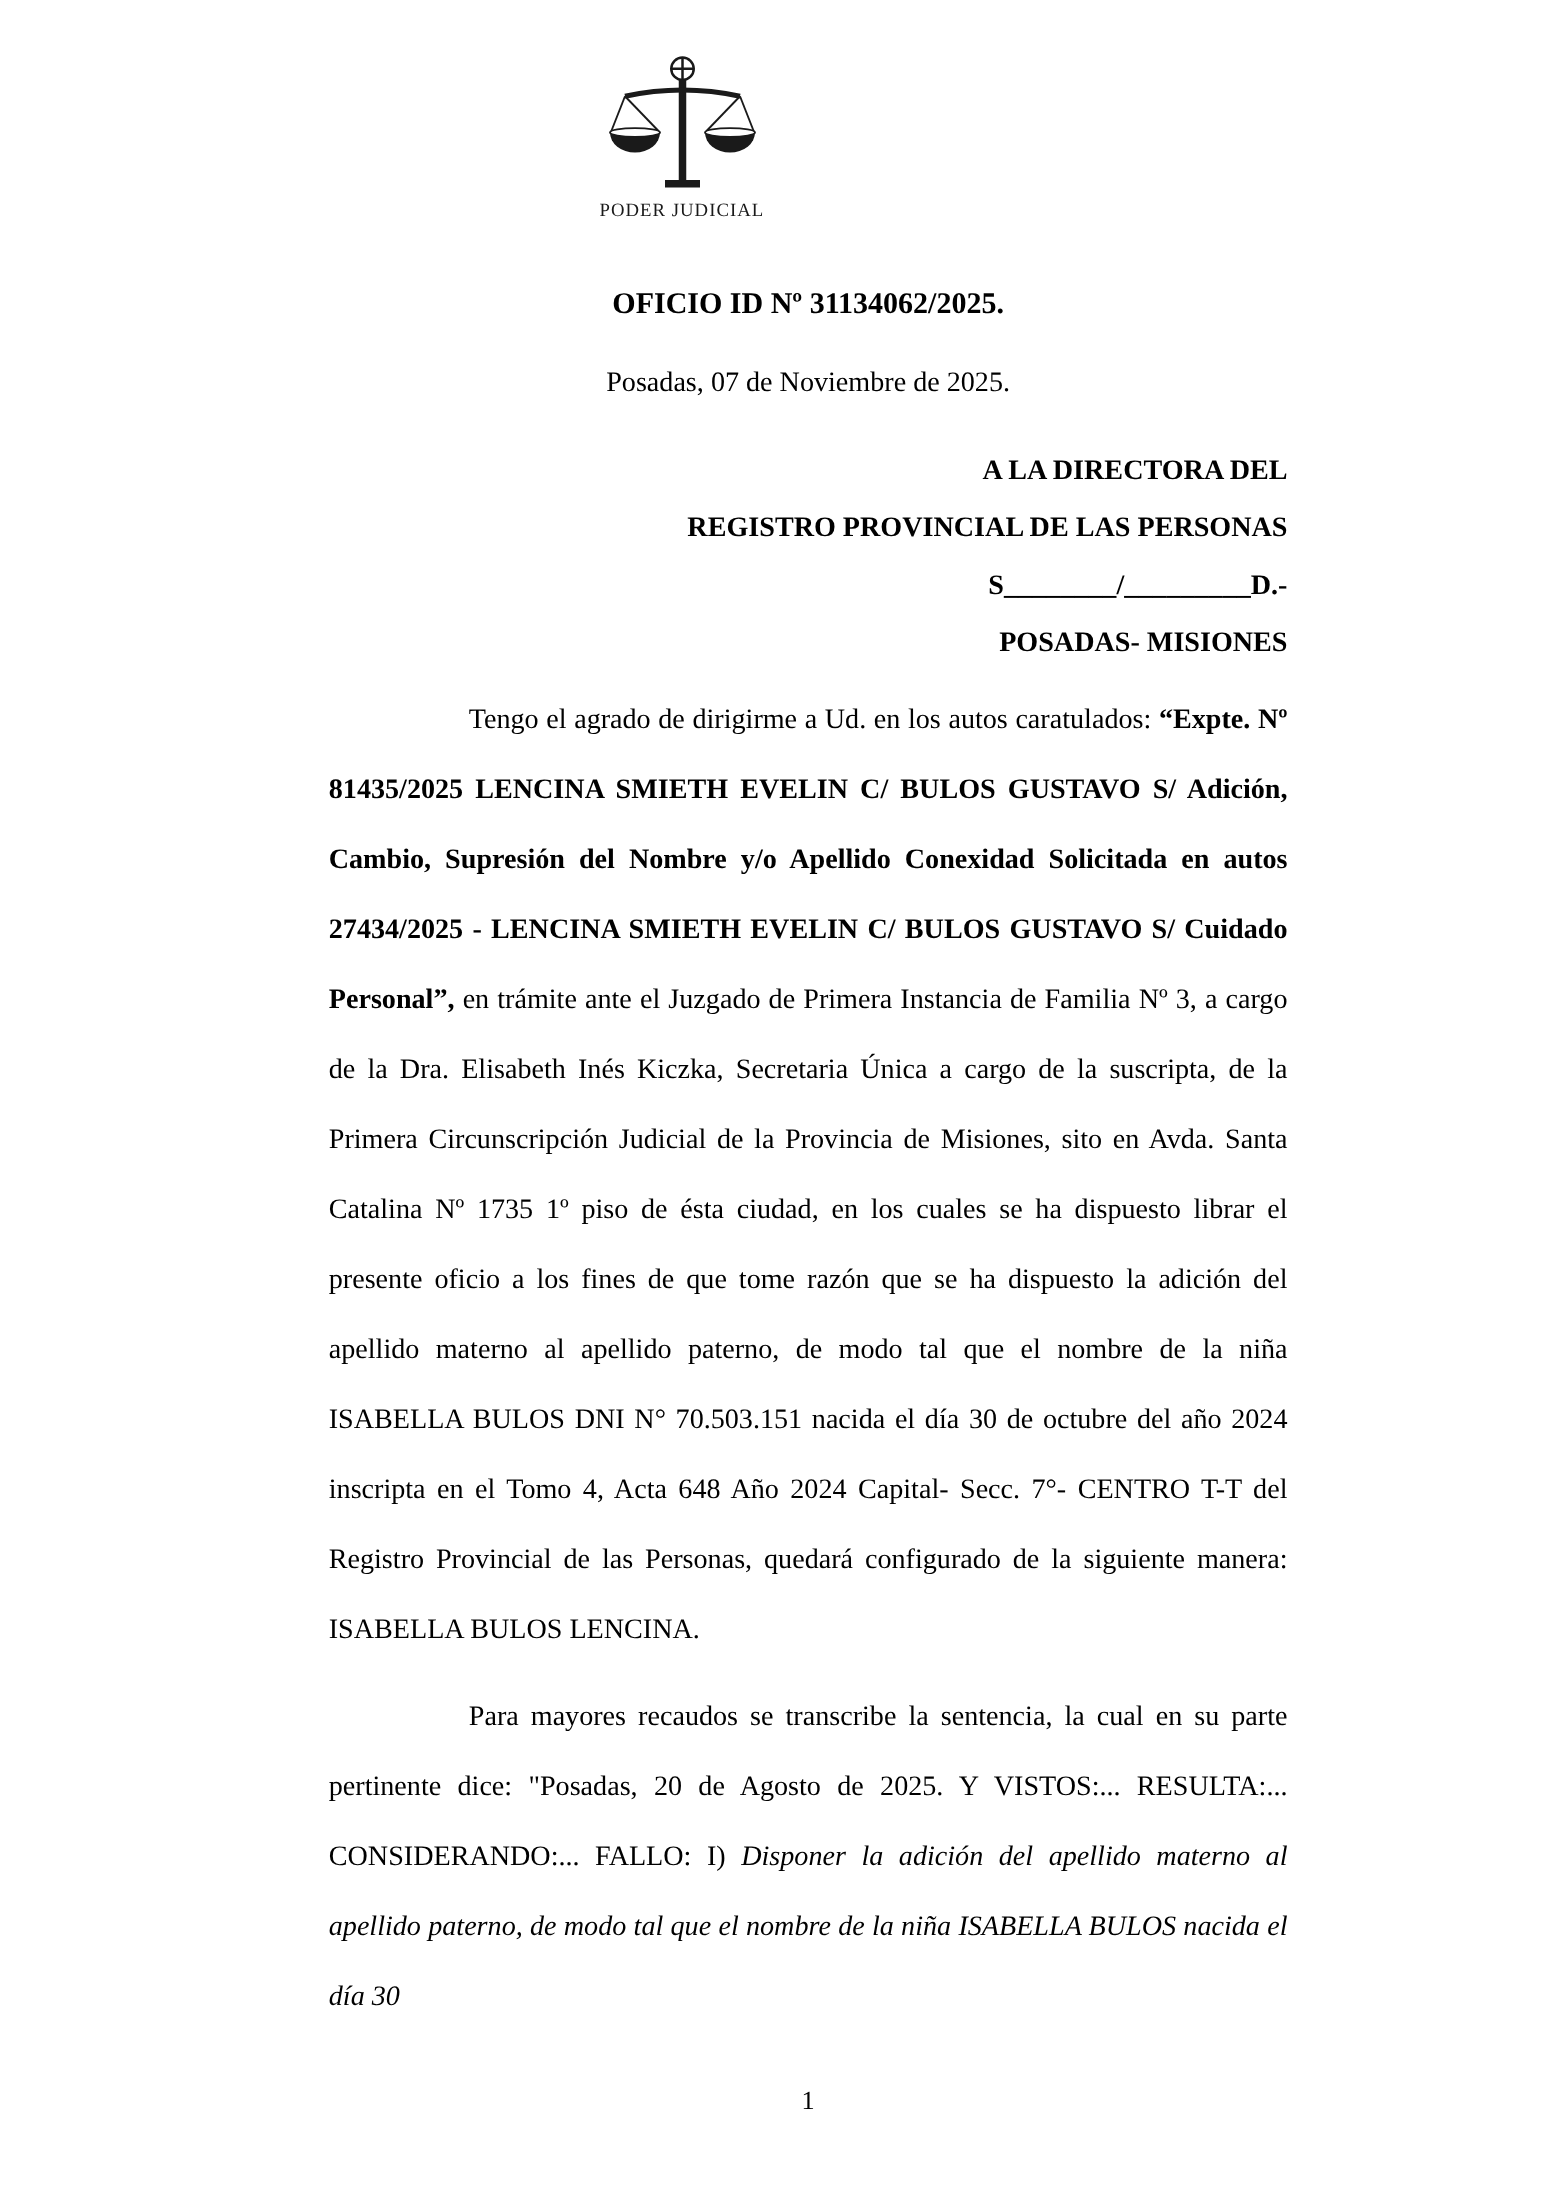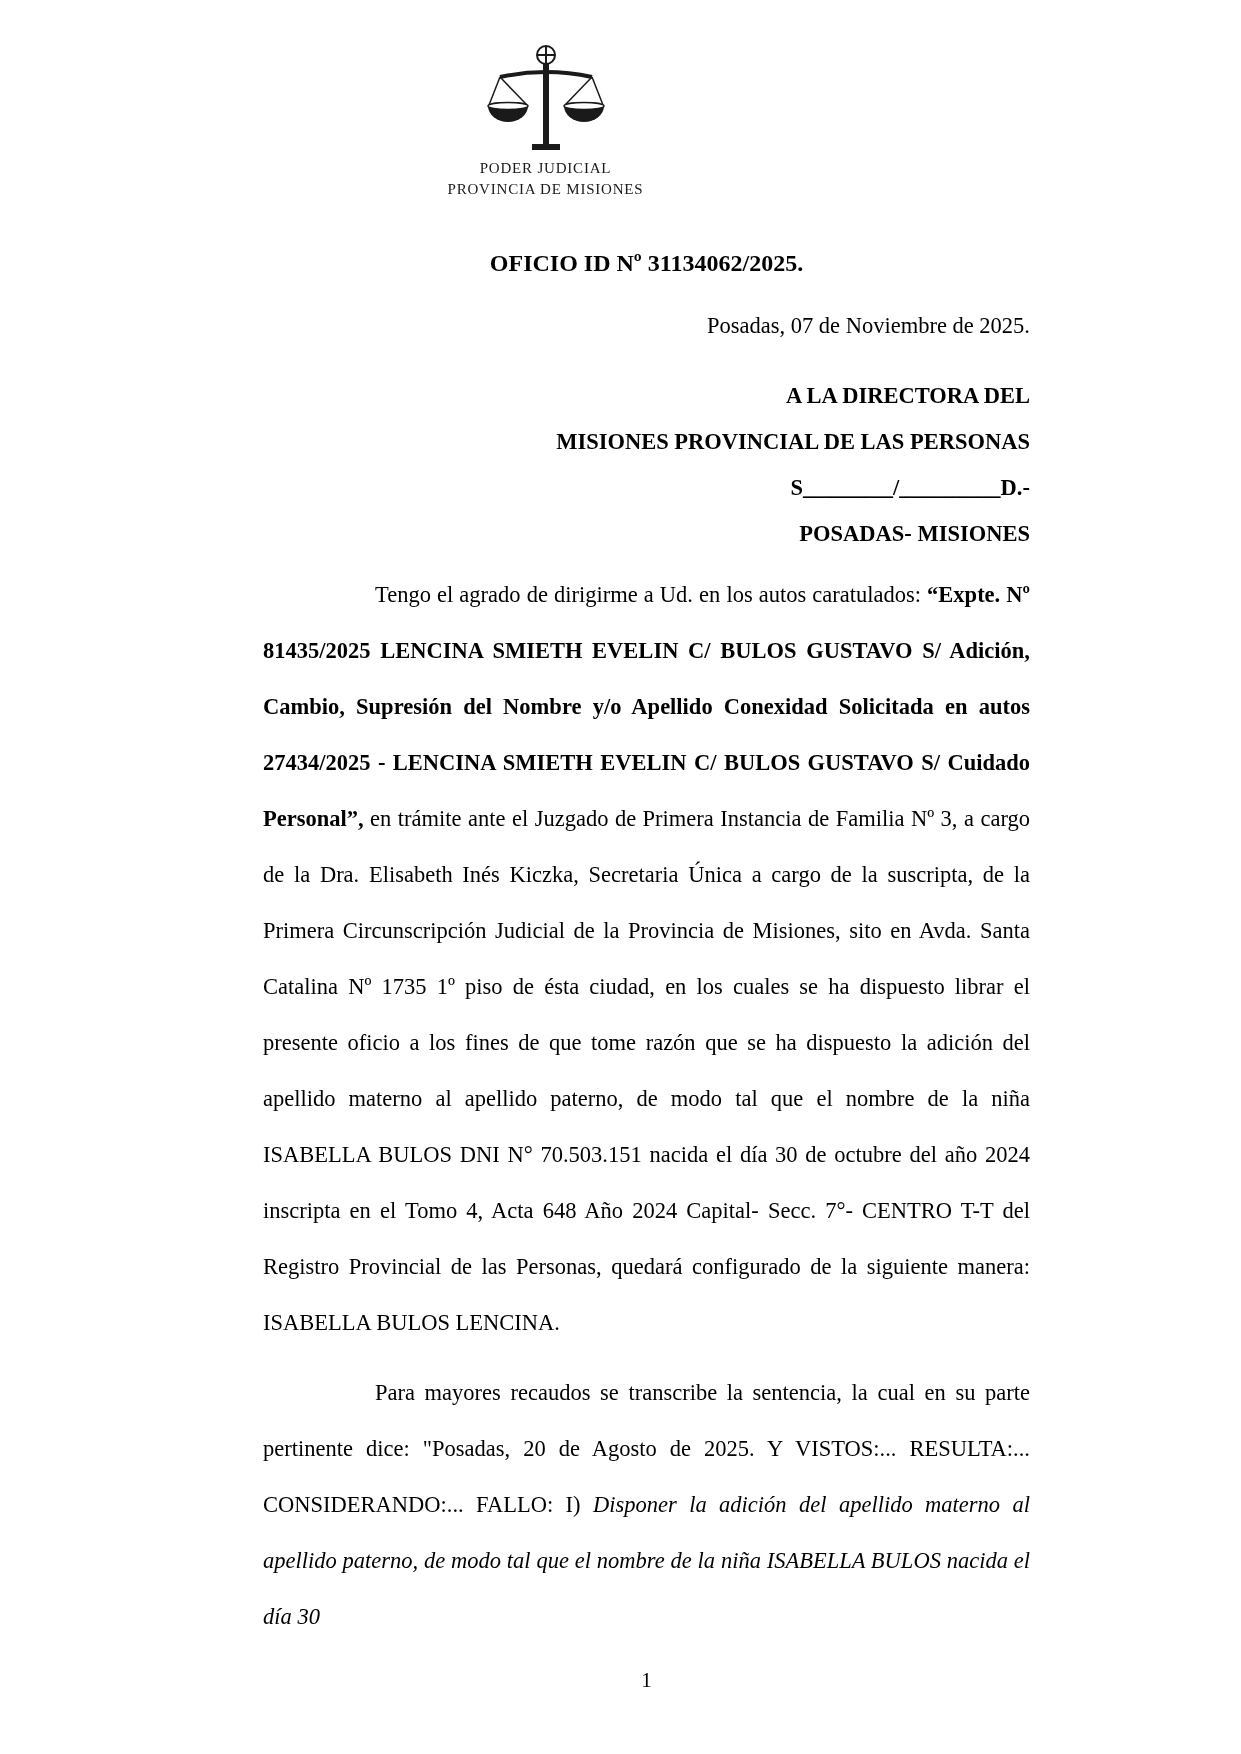--- a/index.html
+++ b/index.html
@@ -34,21 +34,21 @@
     margin-top: 4px;
     color: #1a1a1a;
   }
   .doc-title {
     text-align: center;
     font-weight: bold;
     font-size: 24px;
     margin-top: 52px;
   }
   .date-line {
-    text-align: right;
+    text-align: center;
     font-size: 22.5px;
     margin-top: 36px;
   }
   .recipient {
     margin-top: 34px;
     font-weight: bold;
     font-size: 22.5px;
     line-height: 46px;
     text-align: right;
   }
@@ -97,30 +97,29 @@
       <path d="M3 62 A20 16 0 0 0 43 62 Z" fill="#1a1a1a"></path>
       <ellipse cx="23" cy="62" rx="20" ry="3.5" fill="#ffffff" stroke="#1a1a1a" stroke-width="1.5"></ellipse>
 
       <line x1="107" y1="33" x2="80" y2="61" stroke="#1a1a1a" stroke-width="1.5"></line>
       <line x1="107" y1="33" x2="118" y2="61" stroke="#1a1a1a" stroke-width="1.5"></line>
 
       <path d="M79 62 A20 16 0 0 0 119 62 Z" fill="#1a1a1a"></path>
       <ellipse cx="99" cy="62" rx="20" ry="3.5" fill="#ffffff" stroke="#1a1a1a" stroke-width="1.5"></ellipse>
     </svg>
     <div class="org-line1">PODER JUDICIAL</div>
-    <div class="org-line2">PROVINCIA DE MISIONES</div>
   </div>
 
   <div class="doc-title">OFICIO ID Nº 31134062/2025.</div>
 
   <div class="date-line">Posadas, 07 de Noviembre de 2025.</div>
 
   <div class="recipient">
     <div>A LA DIRECTORA DEL</div>
-    <div>MISIONES PROVINCIAL DE LAS PERSONAS</div>
+    <div>REGISTRO PROVINCIAL DE LAS PERSONAS</div>
     <div>S________/_________D.-</div>
     <div>POSADAS- MISIONES</div>
   </div>
 
   <div class="document-body">
       <p class="body-para"><span class="run run-normal">Tengo el agrado de dirigirme a Ud. en los autos caratulados: </span><span class="run run-bold">“Expte. Nº 81435/2025 LENCINA SMIETH EVELIN C/ BULOS GUSTAVO S/ Adición, Cambio, Supresión del Nombre y/o Apellido Conexidad Solicitada en autos 27434/2025 - LENCINA SMIETH EVELIN C/ BULOS GUSTAVO S/ Cuidado Personal”,</span><span class="run run-normal"> en trámite ante el Juzgado de Primera Instancia de Familia Nº 3, a cargo de la Dra. Elisabeth Inés Kiczka, Secretaria Única a cargo de la suscripta, de la Primera Circunscripción Judicial de la Provincia de Misiones, sito en Avda. Santa Catalina Nº 1735 1º piso de ésta ciudad, en los cuales se ha dispuesto librar el presente oficio a los fines de que tome razón que se ha dispuesto la adición del apellido materno al apellido paterno, de modo tal que el nombre de la niña ISABELLA BULOS DNI N° 70.503.151 nacida el día 30 de octubre del año 2024 inscripta en el Tomo 4, Acta 648 Año 2024 Capital- Secc. 7°- CENTRO T-T del Registro Provincial de las Personas, quedará configurado de la siguiente manera: ISABELLA BULOS LENCINA.</span></p>
       <p class="body-para"><span class="run run-normal">Para mayores recaudos se transcribe la sentencia, la cual en su parte pertinente dice: "Posadas, 20 de Agosto de 2025. Y VISTOS:... RESULTA:... CONSIDERANDO:... FALLO: I) </span><span class="run run-italic">Disponer la adición del apellido materno al apellido paterno, de modo tal que el nombre de la niña ISABELLA BULOS nacida el día 30</span></p>
     </div>
 
   <div class="page-number">1</div>

